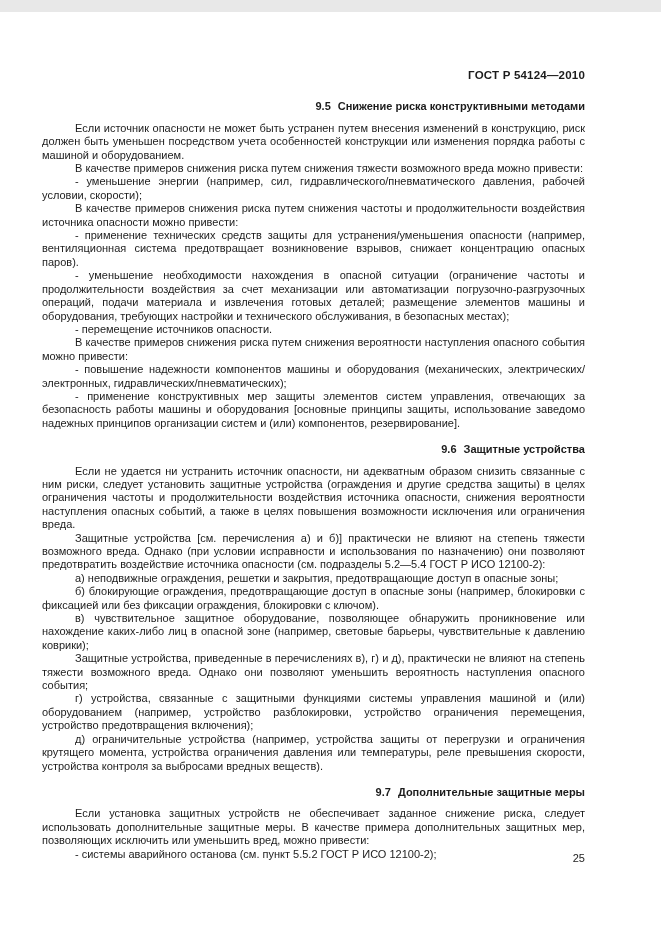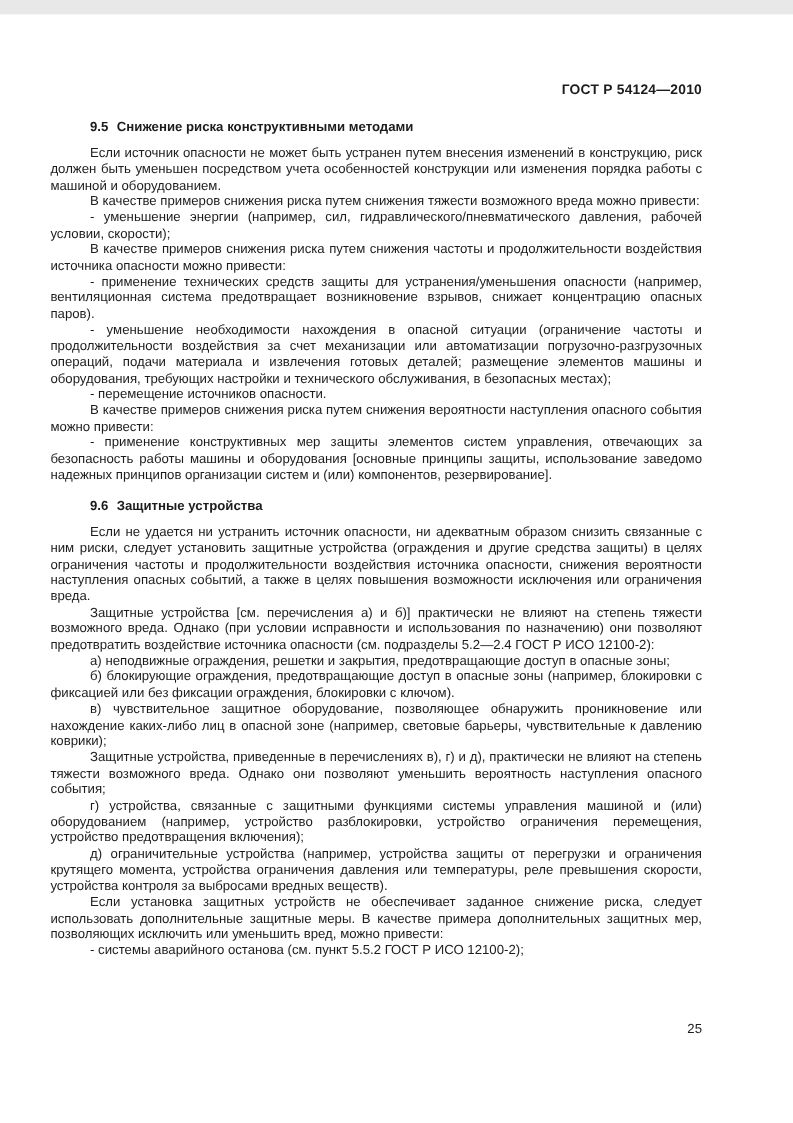--- a/index.html
+++ b/index.html
@@ -27,20 +27,21 @@
     font-size: 11.5px;
     margin-bottom: 18px;
     letter-spacing: 0.2px;
   }
   h2.section-heading {
     font-size: 11px;
     line-height: 13.4px;
     font-weight: bold;
     margin: 13px 0 8px 0;
     padding-left: 33px;
+    text-align: right;
   }
   h2.section-heading .sec-num {
     margin-right: 7px;
   }
   p.body-par {
     margin: 0;
     text-indent: 33px;
     text-align: justify;
   }
   .page-number {
@@ -60,35 +61,37 @@
   <section>
     <h2 class="section-heading"><span class="sec-num">9.5</span><span>Снижение риска конструктивными методами</span></h2>
     <p class="body-par">Если источник опасности не может быть устранен путем внесения изменений в конструкцию, риск должен быть уменьшен посредством учета особенностей конструкции или изменения порядка работы с машиной и оборудованием.</p>
     <p class="body-par">В качестве примеров снижения риска путем снижения тяжести возможного вреда можно привести:</p>
     <p class="body-par">- уменьшение энергии (например, сил, гидравлического/пневматического давления, рабочей условии, скорости);</p>
     <p class="body-par">В качестве примеров снижения риска путем снижения частоты и продолжительности воздействия источника опасности можно привести:</p>
     <p class="body-par">- применение технических средств защиты для устранения/уменьшения опасности (например, вентиляционная система предотвращает возникновение взрывов, снижает концентрацию опасных паров).</p>
     <p class="body-par">- уменьшение необходимости нахождения в опасной ситуации (ограничение частоты и продолжительности воздействия за счет механизации или автоматизации погрузочно-разгрузочных операций, подачи материала и извлечения готовых деталей; размещение элементов машины и оборудования, требующих настройки и технического обслуживания, в безопасных местах);</p>
     <p class="body-par">- перемещение источников опасности.</p>
     <p class="body-par">В качестве примеров снижения риска путем снижения вероятности наступления опасного события можно привести:</p>
+    <p class="body-par">- повышение надежности компонентов машины и оборудования (механических, электрических/электронных, гидравлических/пневматических);</p>
     <p class="body-par">- применение конструктивных мер защиты элементов систем управления, отвечающих за безопасность работы машины и оборудования [основные принципы защиты, использование заведомо надежных принципов организации систем и (или) компонентов, резервирование].</p>
   </section>
 
   <section>
     <h2 class="section-heading"><span class="sec-num">9.6</span><span>Защитные устройства</span></h2>
     <p class="body-par">Если не удается ни устранить источник опасности, ни адекватным образом снизить связанные с ним риски, следует установить защитные устройства (ограждения и другие средства защиты) в целях ограничения частоты и продолжительности воздействия источника опасности, снижения вероятности наступления опасных событий, а также в целях повышения возможности исключения или ограничения вреда.</p>
-    <p class="body-par">Защитные устройства [см. перечисления а) и б)] практически не влияют на степень тяжести возможного вреда. Однако (при условии исправности и использования по назначению) они позволяют предотвратить воздействие источника опасности (см. подразделы 5.2—2.4 ГОСТ Р ИСО 12100-2):</p>
+    <p class="body-par">Защитные устройства [см. перечисления а) и б)] практически не влияют на степень тяжести возможного вреда. Однако (при условии исправности и использования по назначению) они позволяют предотвратить воздействие источника опасности (см. подразделы 5.2—5.4 ГОСТ Р ИСО 12100-2):</p>
     <p class="body-par">а) неподвижные ограждения, решетки и закрытия, предотвращающие доступ в опасные зоны;</p>
     <p class="body-par">б) блокирующие ограждения, предотвращающие доступ в опасные зоны (например, блокировки с фиксацией или без фиксации ограждения, блокировки с ключом).</p>
     <p class="body-par">в) чувствительное защитное оборудование, позволяющее обнаружить проникновение или нахождение каких-либо лиц в опасной зоне (например, световые барьеры, чувствительные к давлению коврики);</p>
     <p class="body-par">Защитные устройства, приведенные в перечислениях в), г) и д), практически не влияют на степень тяжести возможного вреда. Однако они позволяют уменьшить вероятность наступления опасного события;</p>
     <p class="body-par">г) устройства, связанные с защитными функциями системы управления машиной и (или) оборудованием (например, устройство разблокировки, устройство ограничения перемещения, устройство предотвращения включения);</p>
     <p class="body-par">д) ограничительные устройства (например, устройства защиты от перегрузки и ограничения крутящего момента, устройства ограничения давления или температуры, реле превышения скорости, устройства контроля за выбросами вредных веществ).</p>
   </section>
 
   <section>
+    <h2 class="section-heading"><span class="sec-num">9.7</span><span>Дополнительные защитные меры</span></h2>
     <p class="body-par">Если установка защитных устройств не обеспечивает заданное снижение риска, следует использовать дополнительные защитные меры. В качестве примера дополнительных защитных мер, позволяющих исключить или уменьшить вред, можно привести:</p>
     <p class="body-par">- системы аварийного останова (см. пункт 5.5.2 ГОСТ Р ИСО 12100-2);</p>
   </section>
 
   <div class="page-number">25</div>
 
 </div>
 
 </body></html>

